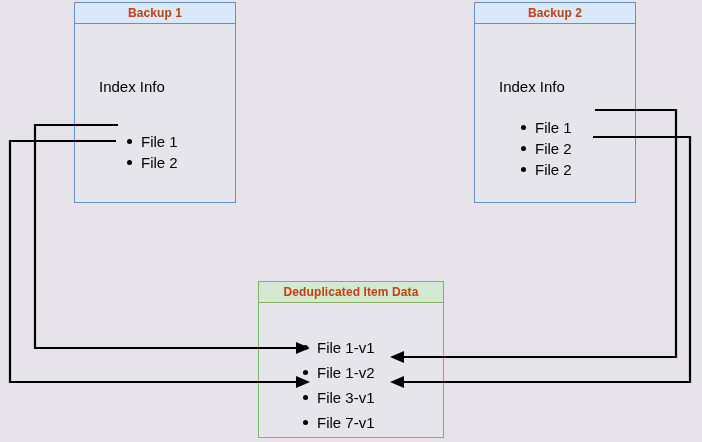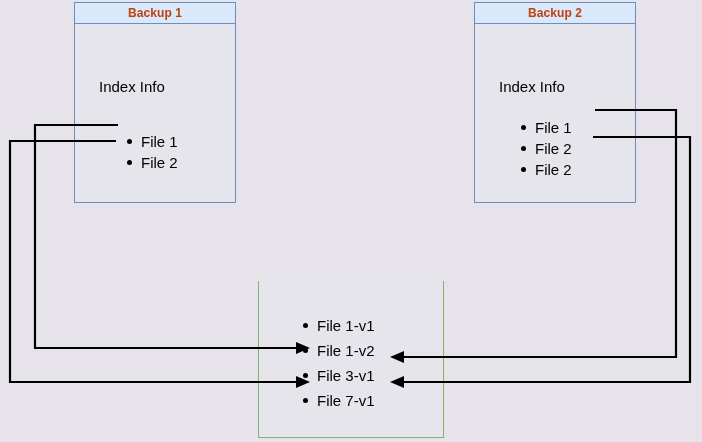--- a/index.html
+++ b/index.html
@@ -143,20 +143,21 @@
       <div class="index-label" style="left:24px; top:54px;">Index Info</div>
       <ul class="file-list" style="left:46px; top:93px;">
         <li>File 1</li>
         <li>File 2</li>
         <li>File 2</li>
       </ul>
     </div>
   </div>
 
   <div class="box box-green" style="left:258px; top:281px; width:186px; height:157px;">
+    <div class="box-header">Deduplicated Item Data</div>
     <div class="box-body">
       <ul class="file-list dedup-list" style="left:44px; top:32px;">
         <li>File 1-v1</li>
         <li>File 1-v2</li>
         <li>File 3-v1</li>
         <li>File 7-v1</li>
       </ul>
     </div>
   </div>
 

